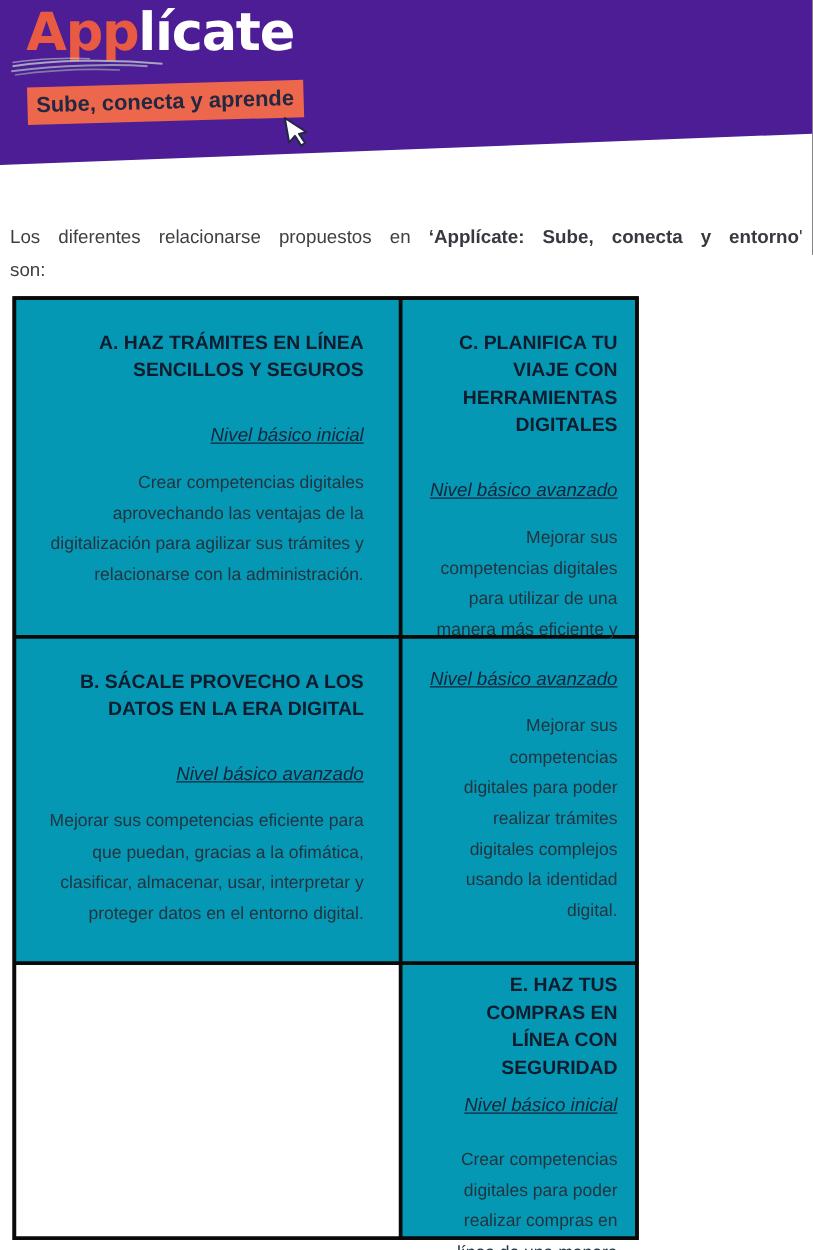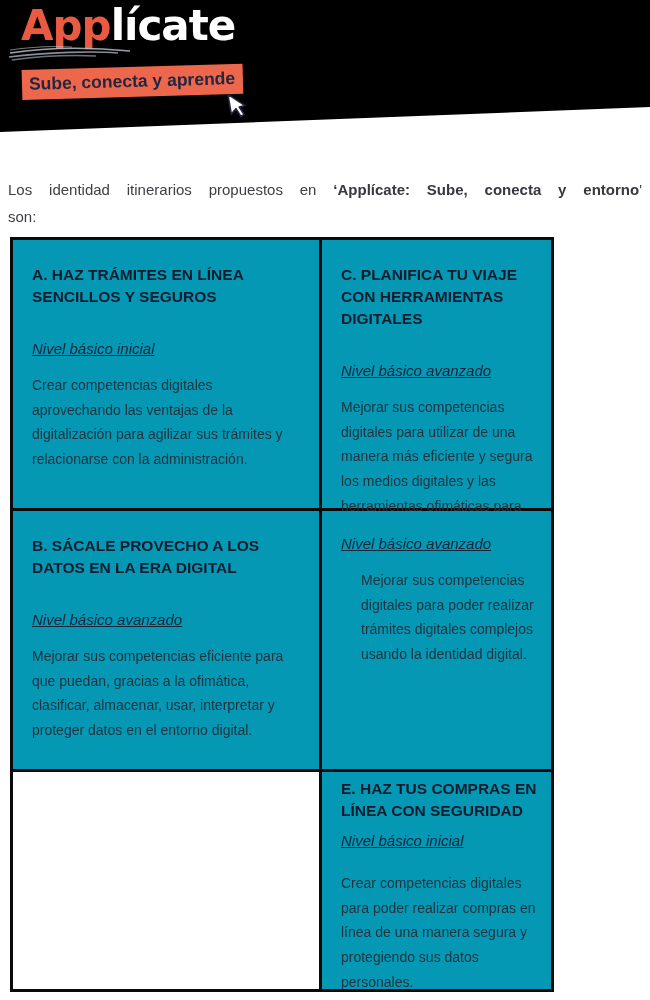--- a/index.html
+++ b/index.html
@@ -8,21 +8,21 @@
     background:#ffffff;
     font-family:"Liberation Sans", sans-serif;
     position:relative;
     overflow:hidden;
   }
 
   
   .header {
     position:relative;
     height:140px;
-    background:#000000;
+    background:#4c1d95;
     clip-path:polygon(0 0, 650px 0, 650px 107px, 0 132px);
   }
   .logo {
     position:absolute; left:21px; top:1px;
     font-family:"DejaVu Sans", sans-serif;
     font-weight:bold;
     font-size:42px;
     letter-spacing:-1px;
     white-space:nowrap;
   }
@@ -48,28 +48,29 @@
     font-size:15px;
     line-height:1.8;
     color:#3e3e44;
   }
   .intro-line1 { text-align:justify; text-align-last:justify; }
   .intro b { font-weight:bold; color:#383840; }
 
   
   .itable {
     margin:7px 0 0 10px;
-    width:544px;
+    width:501px;
     box-sizing:border-box;
     border:3px solid #0a0a0a;
     background:#0a0a0a;
     display:grid;
     grid-template-columns:306px 1fr;
     grid-template-rows:268px 258px 217px;
     gap:3px;
+    text-align:right;
   }
   .cell {
     background:#0598b4;
     box-sizing:border-box;
     padding:24px 28px 0 19px;
   }
   .cell.right { padding-right:14px; }
   .cell.empty { background:#ffffff; }
   .cell.cell-e { padding-top:6px; }
 
@@ -112,21 +113,21 @@
   </svg>
 
   <div class="badge">Sube, conecta y aprende</div>
 
   <svg class="cursor" width="22" height="28" viewBox="0 0 22 28">
     <path d="M4 1 L4 21 L9.5 16.5 L13 25 L16.5 23.5 L13 15.5 L19 15 Z" fill="#ffffff" stroke="#232742" stroke-width="1.6" stroke-linejoin="round"></path>
   </svg>
 </div>
 
 <div class="intro">
-  <div class="intro-line1"><span>Los identidad itinerarios propuestos en </span><b>‘Applícate: Sube, conecta y entorno</b><span>'</span></div>
+  <div class="intro-line1"><span>Los diferentes relacionarse propuestos en </span><b>‘Applícate: Sube, conecta y entorno</b><span>'</span></div>
   <div class="intro-line2">son:</div>
 </div>
 
 <div class="itable">
 
   <div class="cell left cell-a">
     <div class="cell-title">A. HAZ TRÁMITES EN LÍNEA SENCILLOS Y SEGUROS</div>
     <div class="cell-level">Nivel básico inicial</div>
     <div class="cell-body">Crear competencias digitales aprovechando las ventajas de la digitalización para agilizar sus trámites y relacionarse con la administración.</div>
   </div>

